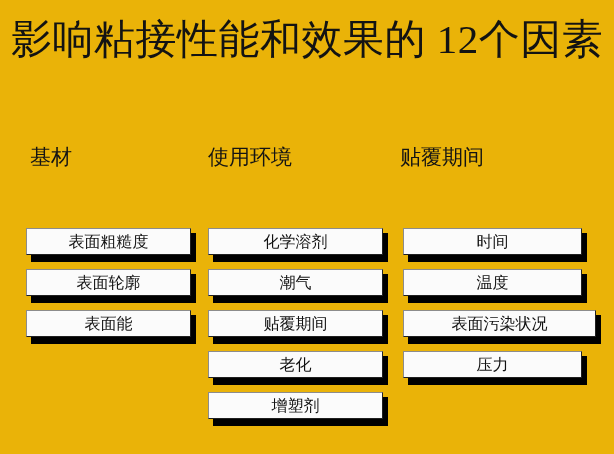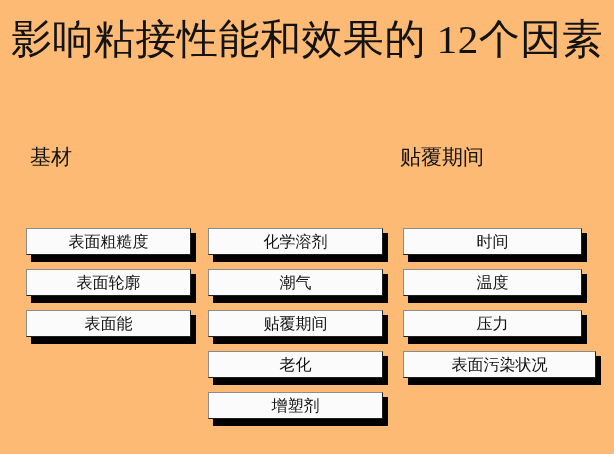--- a/index.html
+++ b/index.html
@@ -14,21 +14,21 @@
     overflow: hidden;
     position: relative;
   }
 
   #slide {
     position: absolute;
     left: 0;
     top: 0;
     width: 614px;
     height: 454px;
-    background: #fdba74;
+    background: #eab308;
   }
 
   
   #title {
     position: absolute;
     left: 0;
     top: 14px;
     width: 614px;
     text-align: center;
     font-family: "Liberation Serif", "DejaVu Serif", serif;
@@ -103,20 +103,21 @@
   .box-wrap.wide .box-shadow { right: -14px; }
 </style>
 </head>
 <body>
 
 <div id="slide">
 
   <div id="title">影响粘接性能和效果的 12个因素</div>
 
   <div class="col-header" id="hdr-0">基材</div>
+  <div class="col-header" id="hdr-1">使用环境</div>
   <div class="col-header" id="hdr-2">贴覆期间</div>
 
   <div class="column" id="col-0">
     <div class="box-wrap">
       <div class="box-shadow"></div>
       <div class="box">表面粗糙度</div>
     </div>
     <div class="box-wrap">
       <div class="box-shadow"></div>
       <div class="box">表面轮廓</div>
@@ -152,23 +153,23 @@
 
   <div class="column" id="col-2">
     <div class="box-wrap">
       <div class="box-shadow"></div>
       <div class="box">时间</div>
     </div>
     <div class="box-wrap">
       <div class="box-shadow"></div>
       <div class="box">温度</div>
     </div>
+    <div class="box-wrap wide">
+      <div class="box-shadow"></div>
+      <div class="box">表面污染状况</div>
+    </div>
     <div class="box-wrap">
       <div class="box-shadow"></div>
       <div class="box">压力</div>
-    </div>
-    <div class="box-wrap wide">
-      <div class="box-shadow"></div>
-      <div class="box">表面污染状况</div>
     </div>
   </div>
 
 </div>
 
 </body></html>

